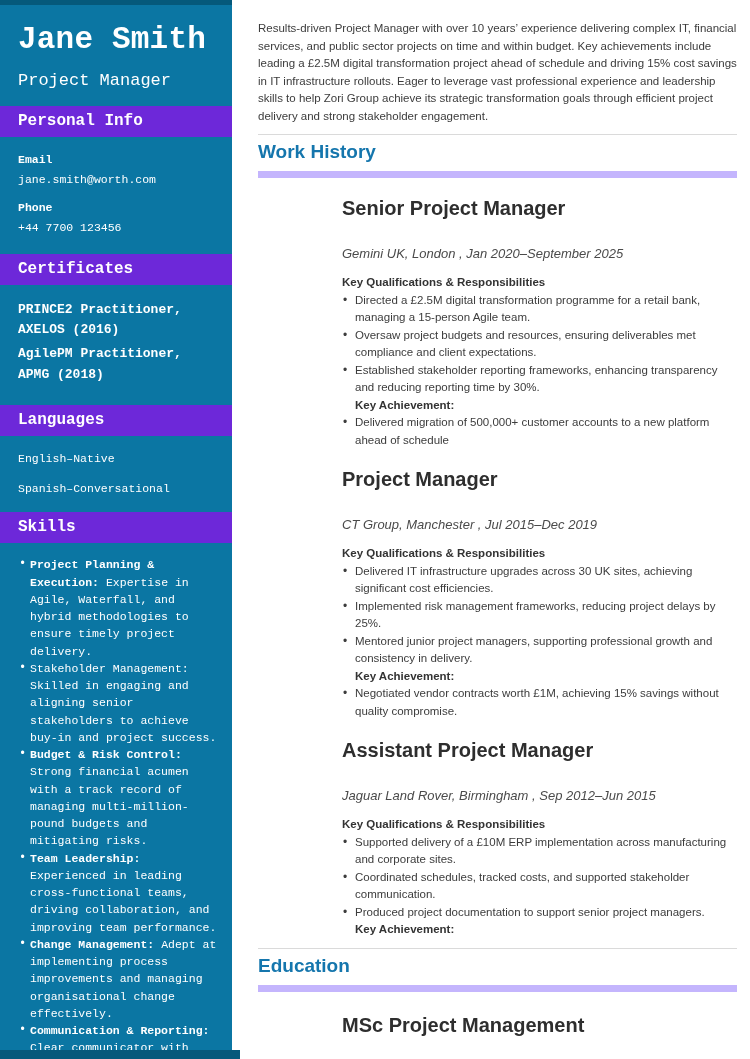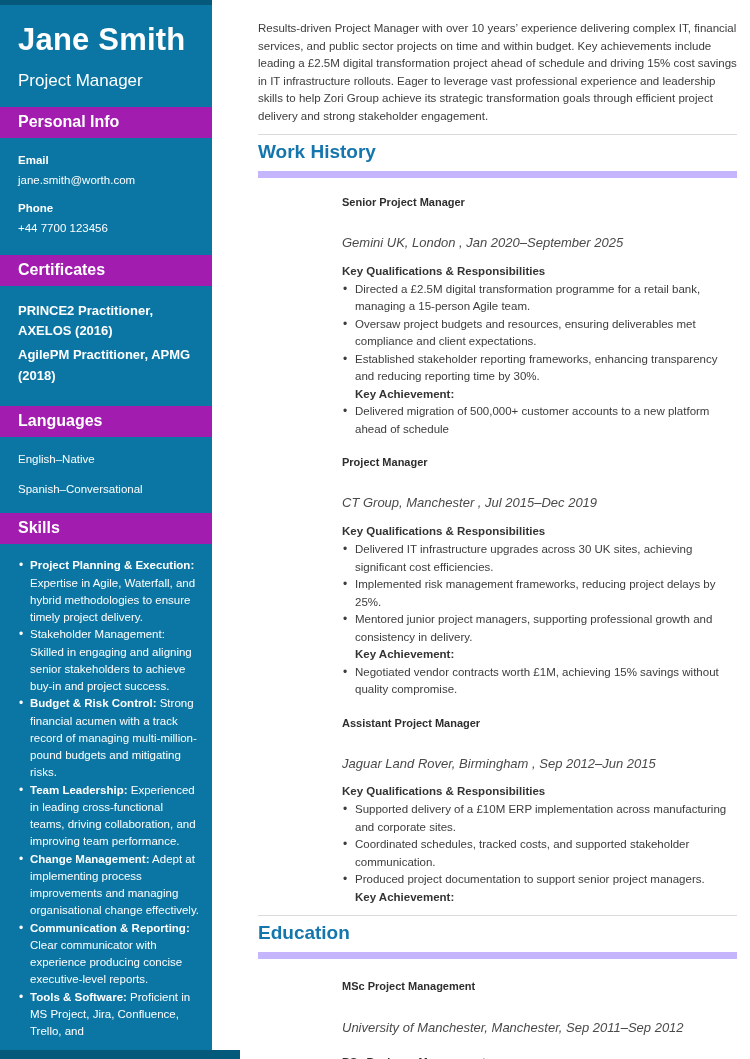--- a/index.html
+++ b/index.html
@@ -3,30 +3,30 @@
 <meta charset="utf-8">
 <style>
   * { margin:0; padding:0; box-sizing:border-box; }
   html,body { background:#ffffff; }
   .page {
     position:relative; width:750px; height:1059px; background:#ffffff;
     font-family:"Liberation Sans", sans-serif; overflow:hidden; color:#3c3c3c;
   }
   
   .sidebar {
-    position:absolute; left:0; top:0; width:212px; height:1059px;
-    background:#0b76a3; color:#ffffff;
+    position:absolute; left:0; top:0; width:232px; height:1059px;
+    background:#0b76a3; color:#ffffff;font-family:Liberation Mono, monospace;
   }
   .strip-top { height:5px; background:#05597b; }
   .strip-bottom { position:absolute; left:0; bottom:0; width:240px; height:9px; background:#05597b; }
   .side-head { padding:17px 18px 16px 18px; }
   .side-name { font-size:31px; font-weight:bold; line-height:1.15; letter-spacing:.2px; }
   .side-role { font-size:17px; margin-top:13px; font-weight:normal; }
   .band {
-    background:#a21caf; font-size:16px; font-weight:bold;
+    background:#6d28d9; font-size:16px; font-weight:bold;
     padding:6px 18px 7px 18px; line-height:18px;
   }
   .side-block { padding:15px 16px 12px 18px; font-size:11.5px; line-height:1.38; }
   .pi-field { margin-bottom:13px; }
   .pi-field:last-child { margin-bottom:6px; }
   .pi-label { font-weight:bold; margin-bottom:4px; }
   .cert-item { font-weight:bold; font-size:13px; line-height:1.55; margin-bottom:4px; }
   .cert-item:last-child { margin-bottom:8px; }
   .lang-item { margin-bottom:14px; }
   .lang-item:last-child { margin-bottom:4px; }
@@ -37,21 +37,21 @@
   .skill-lead-regular { font-weight:normal; }
   
   .main { position:absolute; left:258px; top:0; width:479px; }
   .summary { font-size:11.5px; line-height:17.5px; color:#3c3c3c; margin-top:20px; }
   .sec-head-wrap {
     border-top:1px solid #dadada; border-bottom:7px solid #c4b5fd;
     margin-top:9px; padding:6px 0 8px 0;
   }
   .sec-title { font-size:19px; font-weight:bold; color:#1576ad; line-height:22px; }
   .entries { margin-left:84px; }
-  .entry-title { font-size:11px; font-weight:bold; color:#2e2e2e; margin-top:18px; line-height:1.2; }
+  .entry-title { font-size:20px; font-weight:bold; color:#2e2e2e; margin-top:18px; line-height:1.2; }
   .entry-meta { font-style:italic; font-size:13px; color:#4a4a4a; margin-top:26px; line-height:1.2; }
   .entry-sub { font-size:11.5px; font-weight:bold; color:#333333; margin:14px 0 4px 0; }
   .bullets { list-style:none; padding-left:13px; font-size:11.5px; line-height:17.5px; color:#3c3c3c; }
   .bullets li { position:relative; }
   .bullets li::before { content:"\2022"; position:absolute; left:-12px; font-size:12px; color:#3c3c3c; }
   .ach-label { font-size:11.5px; font-weight:bold; color:#333333; margin-left:13px; line-height:17.5px; }
   .edu-entry .entry-title { margin-top:21px; }
 </style>
 </head>
 <body>

